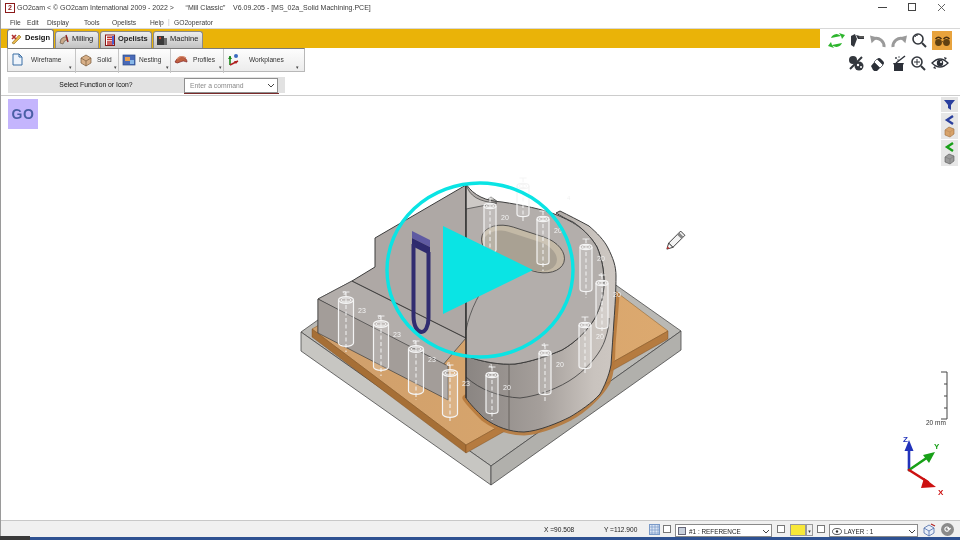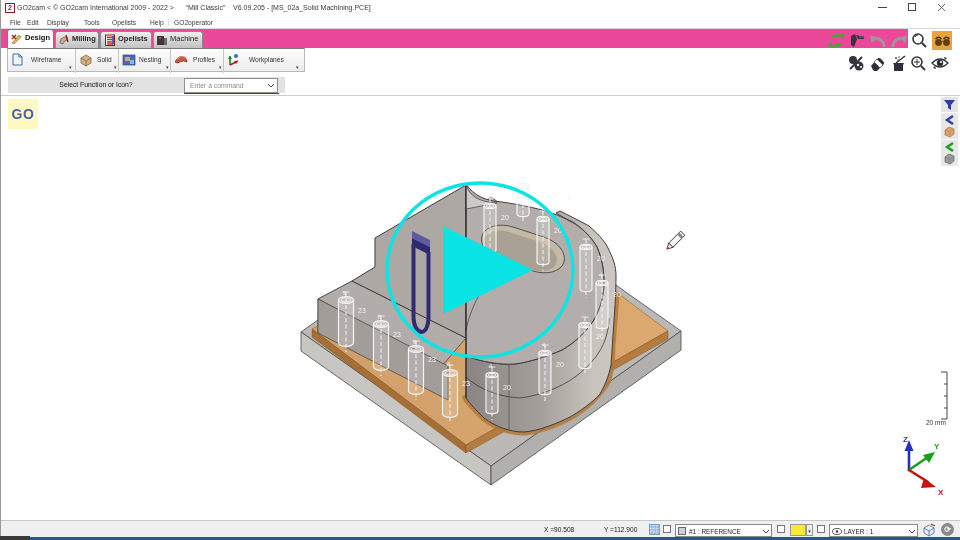--- a/index.html
+++ b/index.html
@@ -22,21 +22,21 @@
  <span class="abs" style="left:27px;top:3px">Edit</span>
  <span class="abs" style="left:47px;top:3px">Display</span>
  <span class="abs" style="left:84px;top:3px">Tools</span>
  <span class="abs" style="left:112px;top:3px">Opelists</span>
  <span class="abs" style="left:150px;top:3px">Help</span>
  <span class="abs" style="left:168px;top:2px;color:#bbb">|</span>
  <span class="abs" style="left:174px;top:3px">GO2operator</span>
 </div>
 <div class="abs" style="left:0;top:28px;width:960px;height:1px;background:#d8d8d8"></div>
 
-<div class="abs" style="left:0;top:29px;width:908px;height:19px;background:#ec4899" id="tabstrip">
+<div class="abs" style="left:0;top:29px;width:820px;height:19px;background:#eab308" id="tabstrip">
  <div class="abs" style="left:7px;top:0px;width:47px;height:19px;background:#fff;border:1px solid #7a7a7a;border-bottom:none;border-radius:3px 3px 0 0;z-index:3"></div>
  <div class="abs" style="left:55px;top:2px;width:44px;height:17px;background:linear-gradient(#ededed,#c2c2c2);border:1px solid #8a8a8a;border-bottom:none;border-radius:3px 3px 0 0"></div>
  <div class="abs" style="left:100px;top:2px;width:52px;height:17px;background:linear-gradient(#ededed,#c2c2c2);border:1px solid #8a8a8a;border-bottom:none;border-radius:3px 3px 0 0"></div>
  <div class="abs" style="left:153px;top:2px;width:50px;height:17px;background:linear-gradient(#ededed,#c2c2c2);border:1px solid #8a8a8a;border-bottom:none;border-radius:3px 3px 0 0"></div>
 
  <svg class="abs" style="left:11px;top:4px;z-index:4" width="12" height="12" viewBox="0 0 12 12">
       <path d="M1,10 L8,2 L10,4 L3,11 Z" fill="#e8b84b" stroke="#8a6a1a" stroke-width="0.6"></path>
       <path d="M1,2 L5,6 M5,2 L1,6" stroke="#b03030" stroke-width="1.6"></path>
     </svg>
  <svg class="abs" style="left:58px;top:5px;z-index:4" width="12" height="12" viewBox="0 0 12 12">
@@ -47,21 +47,21 @@
       <rect x="1.5" y="1" width="9" height="10.5" fill="#fff" stroke="#8a1a1a" stroke-width="1"></rect>
       <path d="M3,3.2 H9 M3,5.6 H9 M3,8 H9 M3,10 H9" stroke="#c03030" stroke-width="1.5"></path>
       <rect x="8" y="2" width="2" height="8.5" fill="#4a5fd0"></rect>
     </svg>
  <svg class="abs" style="left:156px;top:5px;z-index:4" width="12" height="12" viewBox="0 0 12 12">
       <rect x="1" y="2" width="7" height="9" fill="#3a3a3a"></rect>
       <rect x="8" y="4" width="3" height="7" fill="#6a6a6a"></rect>
       <circle cx="4" cy="4" r="1.2" fill="#d04030"></circle>
     </svg>
  <div class="abs" style="left:25px;top:4px;font-size:7.5px;font-weight:bold;color:#111;z-index:4">Design</div>
- <div class="abs" style="left:72px;top:5px;font-size:7.5px;font-weight:bold;color:#222;z-index:4">Milling</div>
+ <div class="abs" style="left:72px;top:5px;font-size:7.5px;font-weight:normal;color:#222;z-index:4">Milling</div>
  <div class="abs" style="left:118px;top:5px;font-size:7.5px;font-weight:bold;color:#222;z-index:4">Opelists</div>
  <div class="abs" style="left:170px;top:5px;font-size:7.5px;font-weight:normal;color:#222;z-index:4">Machine</div>
 </div>
 
 <div class="abs" style="left:7px;top:48px;width:298px;height:24px;background:linear-gradient(#fdfdfd,#ececec);border:1px solid #b8b8b8;border-top:1px solid #7a7a7a;">
  <svg class="abs" style="left:3px;top:4px" width="13" height="13" viewBox="0 0 13 13">
       <path d="M2,1 H8 L11,4 V12 H2 Z" fill="#eef4fb" stroke="#3a6ea5" stroke-width="1"></path>
       <path d="M8,1 V4 H11" fill="none" stroke="#3a6ea5" stroke-width="1"></path>
     </svg>
  <div class="abs" style="left:23px;top:7px;font-size:6.6px;color:#333">Wireframe</div>
@@ -193,21 +193,21 @@
  <svg class="abs" style="left:944px;top:142px" width="11" height="10" viewBox="0 0 11 10">
       <path d="M9,1 L3,5 L9,9" fill="none" stroke="#18a018" stroke-width="2.4"></path>
     </svg>
  <svg class="abs" style="left:943px;top:153px" width="13" height="12" viewBox="0 0 13 12">
       <path d="M2,4 L6,1 L11,3 L11,8 L7,11 L2,9 Z" fill="#9a9a9a" stroke="#555" stroke-width="0.6"></path>
       <path d="M2,4 L7,6 L11,3 M7,6 V11" fill="none" stroke="#777" stroke-width="0.6"></path>
     </svg>
 </div>
 
 <div class="abs" style="left:0;top:95px;width:960px;height:1px;background:#cccccc"></div>
-<div class="abs" style="left:8px;top:99px;width:30px;height:30px;background:#fef9c3;color:#4a5fa5;font-weight:bold;font-size:14px;text-align:center;line-height:30px;letter-spacing:0.5px">GO</div>
+<div class="abs" style="left:8px;top:99px;width:30px;height:30px;background:#c4b5fd;color:#4a5fa5;font-weight:bold;font-size:14px;text-align:center;line-height:30px;letter-spacing:0.5px">GO</div>
 <svg id="canvas" class="abs" style="left:0;top:96px" width="960" height="424" viewBox="0 96 960 424">
 <defs>
 <linearGradient id="wallg" x1="0" y1="0" x2="1" y2="0">
  <stop offset="0" stop-color="#8a8582"></stop>
         <stop offset="0.5" stop-color="#a59f9b"></stop>
         <stop offset="0.85" stop-color="#c9c3be"></stop>
         <stop offset="1" stop-color="#cdc7c2"></stop>
 </linearGradient>
 <linearGradient id="flg" x1="0" y1="0" x2="1" y2="0">
  <stop offset="0" stop-color="#9a948f"></stop>

